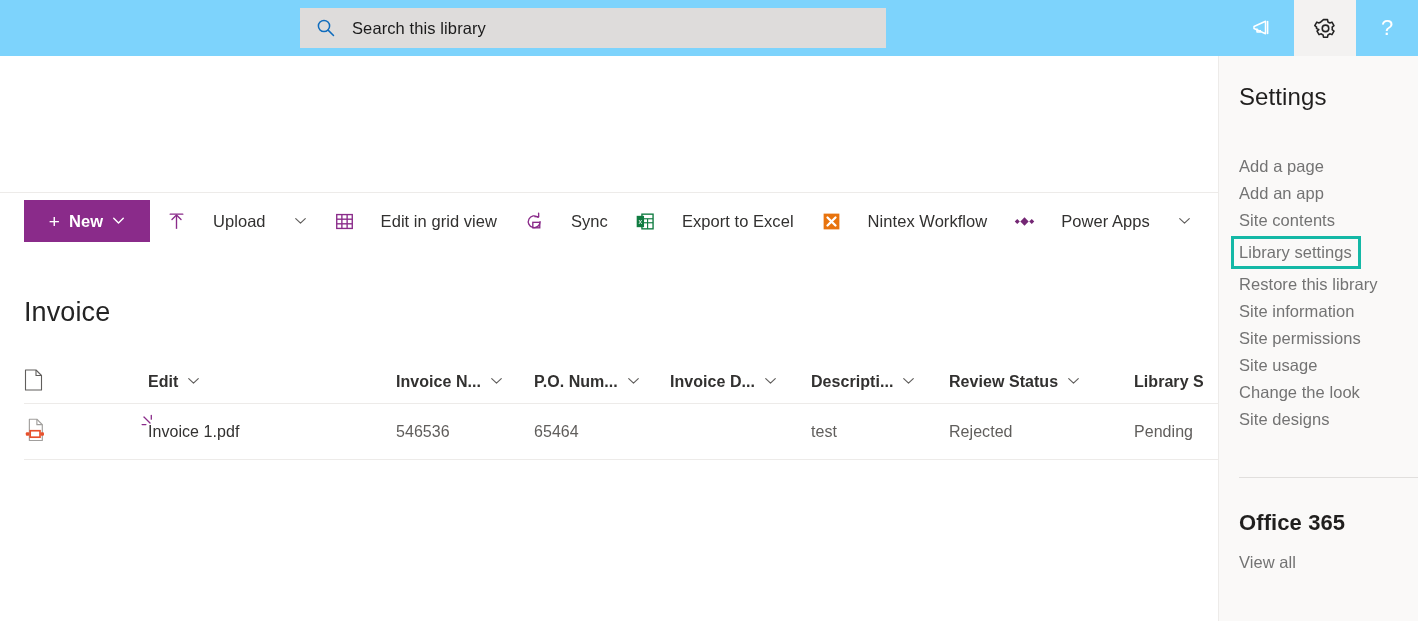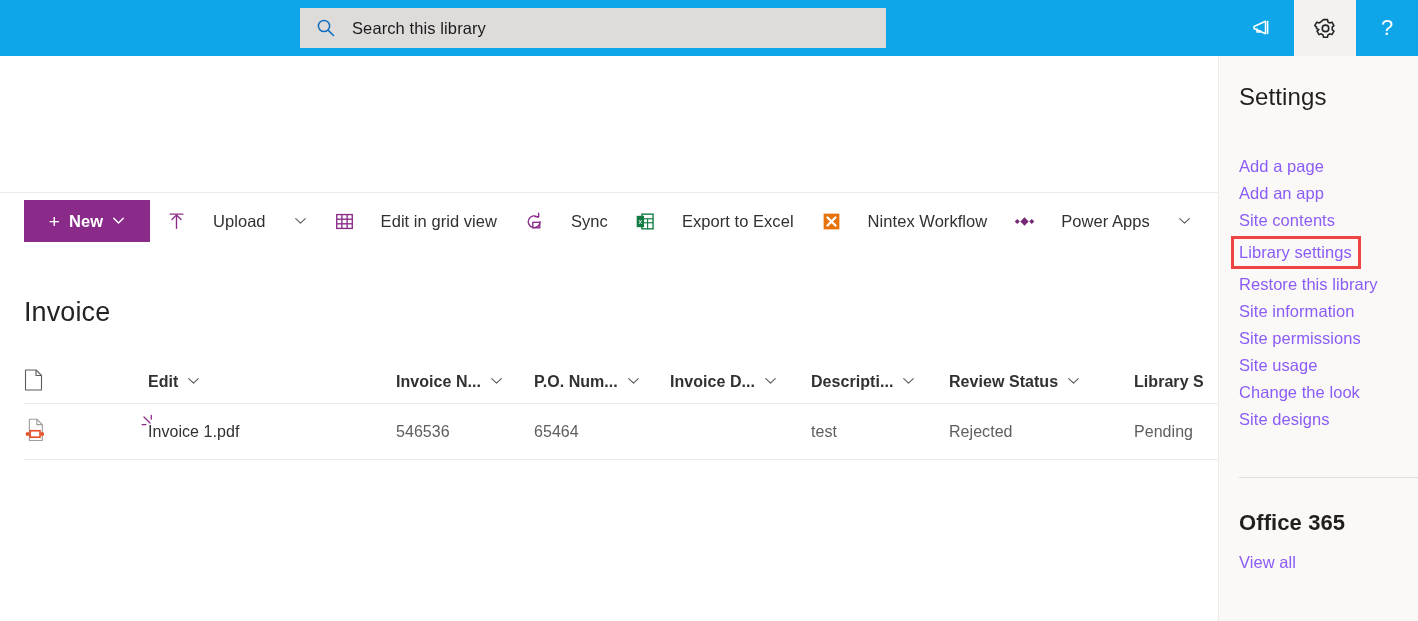--- a/index.html
+++ b/index.html
@@ -9,21 +9,21 @@
     background: #ffffff;
     font-family: "Liberation Sans", sans-serif;
     -webkit-font-smoothing: antialiased;
   }
   .app { position: relative; width: 1418px; height: 621px; }
 
   
   .suitebar {
     position: absolute; top: 0; left: 0;
     width: 1418px; height: 56px;
-    background: #0ea5e9;
+    background: #7dd3fc;
     display: flex; align-items: center;
   }
   .search-wrap {
     position: absolute; left: 300px; top: 8px;
     width: 586px; height: 40px;
     background: #dedcdb;
     display: flex; align-items: center;
     padding-left: 16px;
     cursor: text;
   }
@@ -144,30 +144,30 @@
   }
   .panel-title {
     margin-top: 27px;
     font-size: 24px; color: #201f1e;
     letter-spacing: .1px;
   }
   .panel-links { margin-top: 42px; }
   .panel-link {
     display: block;
     font-size: 16.5px;
-    color: #8b5cf6;
+    color: #737373;
     line-height: 27px;
     text-decoration: none;
     cursor: pointer;
     white-space: nowrap;
     letter-spacing: .05px;
   }
   .panel-link.highlighted {
     display: inline-block;
-    border: 3px solid #ef4444;
+    border: 3px solid #14b8a6;
     padding: 1px 6px 2px 5px;
     margin-left: -8px;
     margin-top: 2px;
     margin-bottom: 2px;
     line-height: 24px;
   }
   .panel-sep {
     margin-top: 44px; margin-right: 0;
     height: 1px; background: #e1dfdd;
   }

